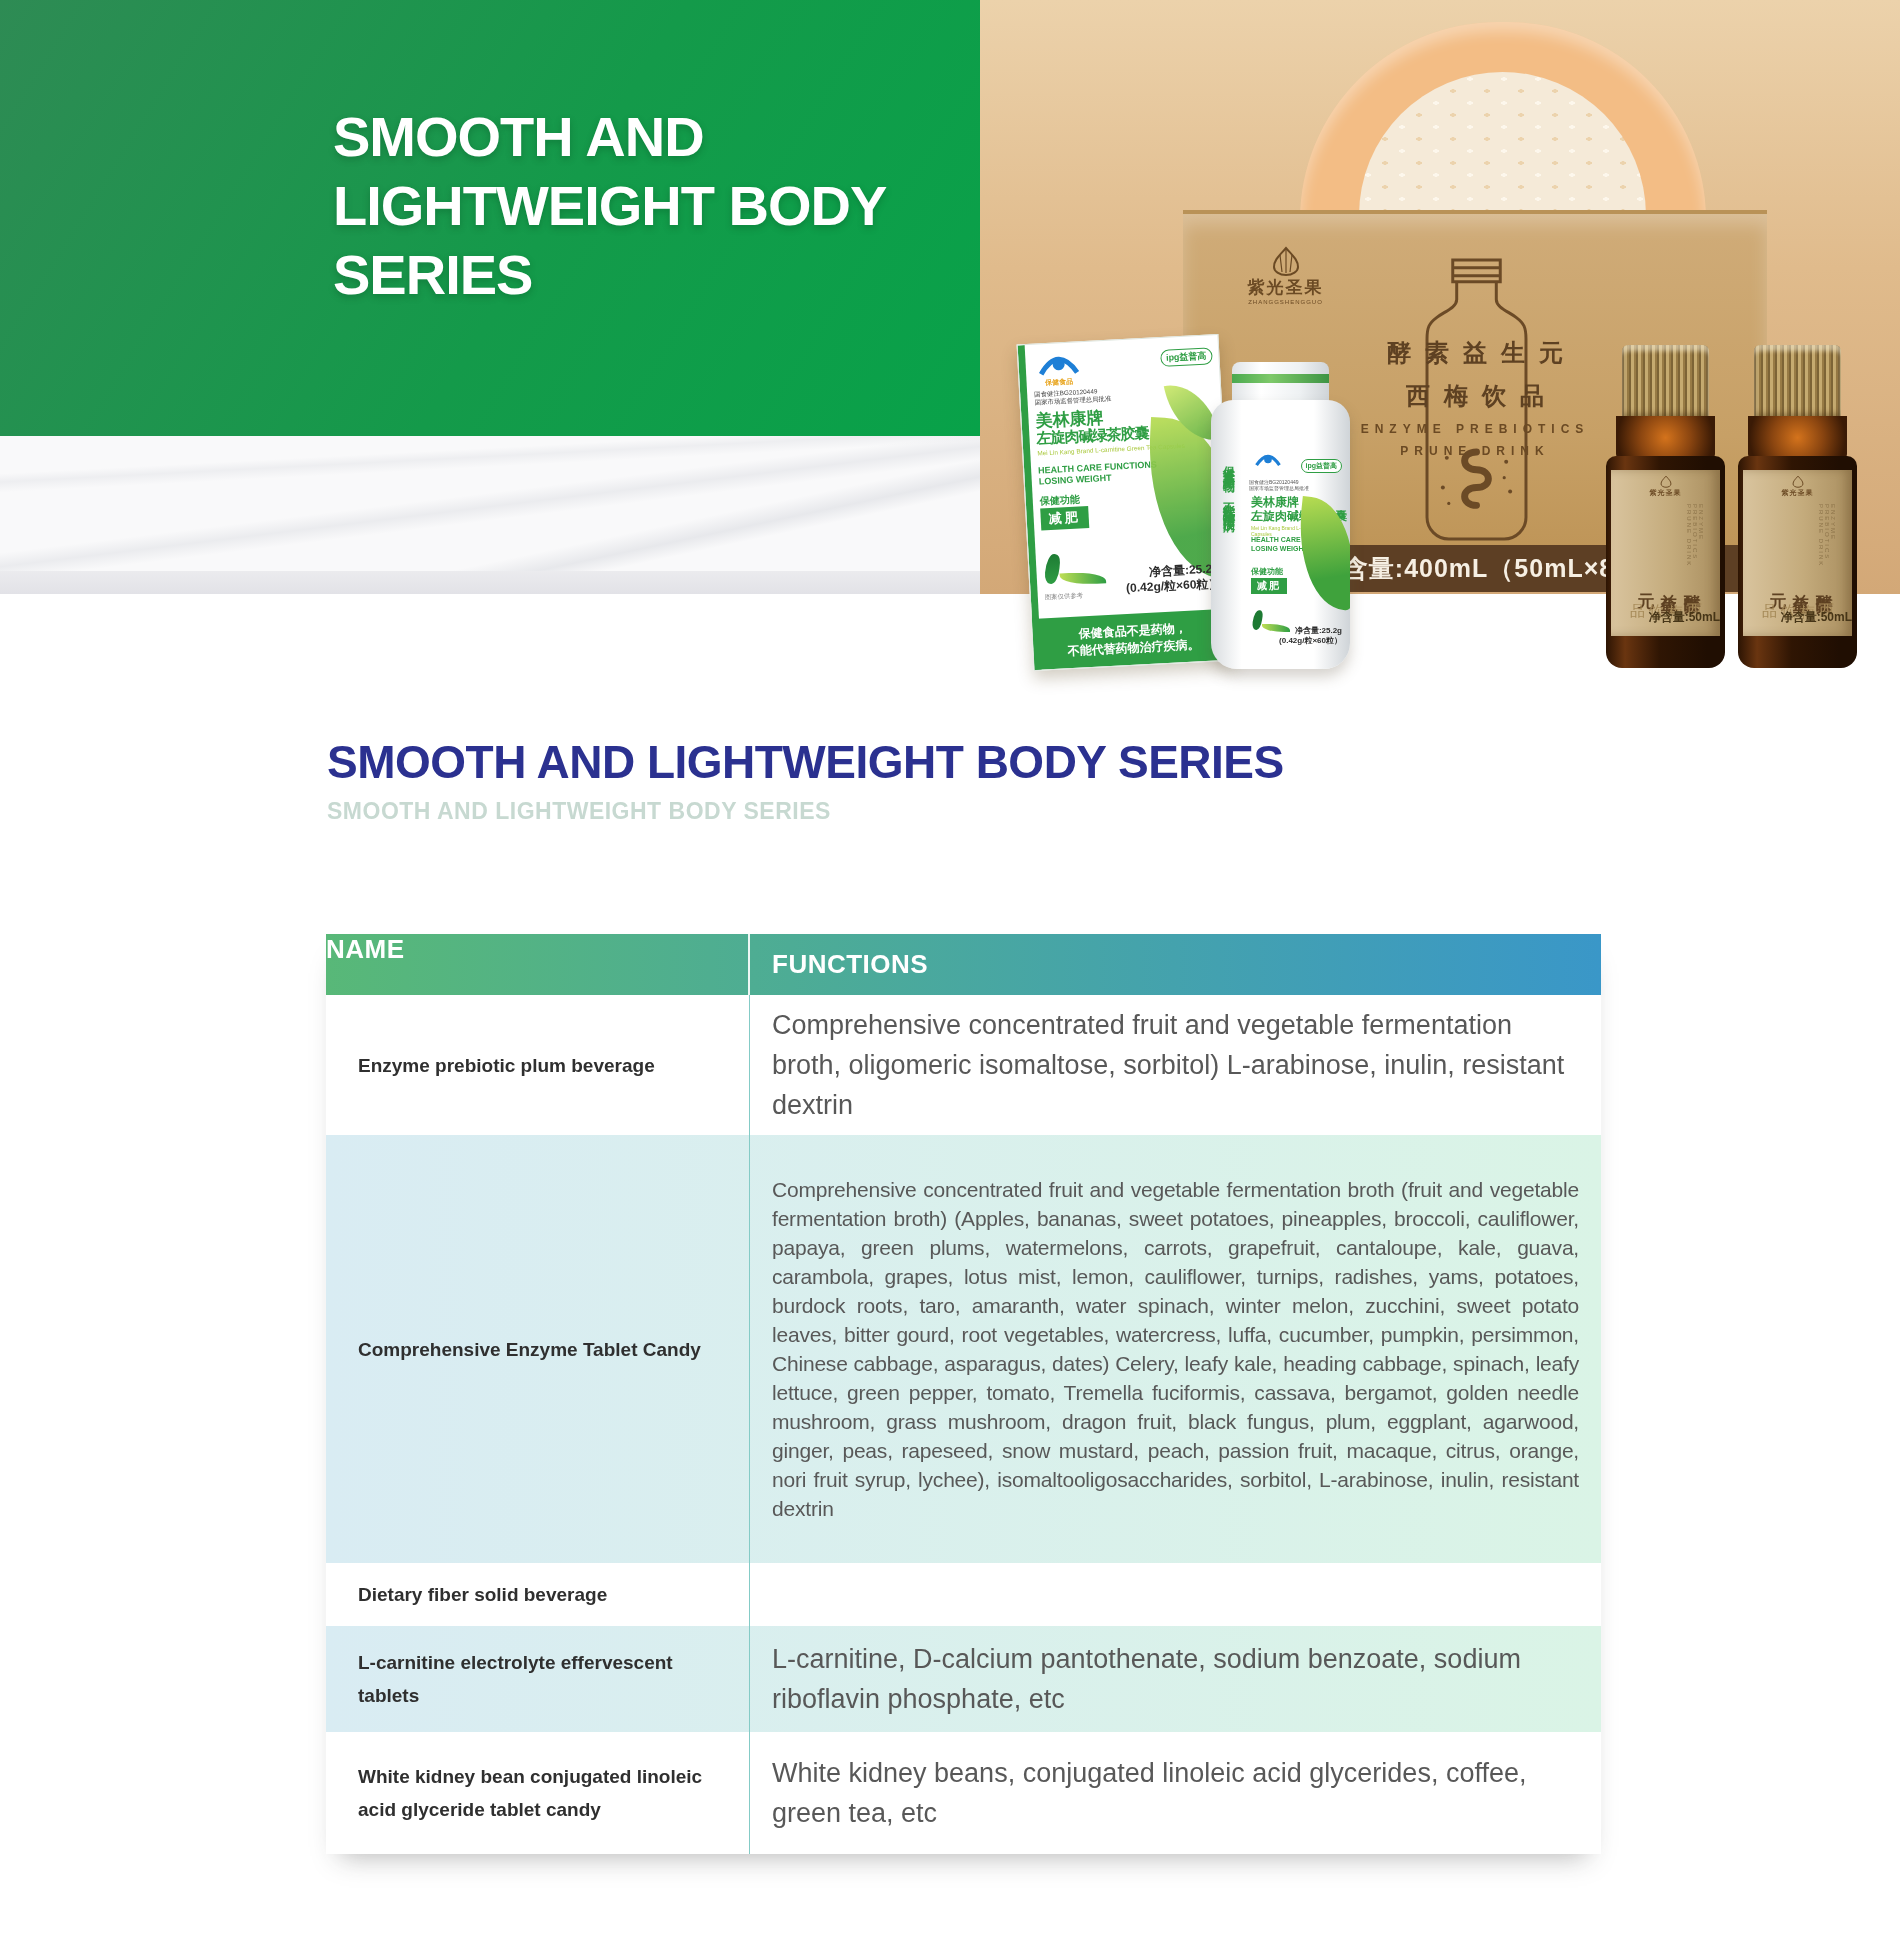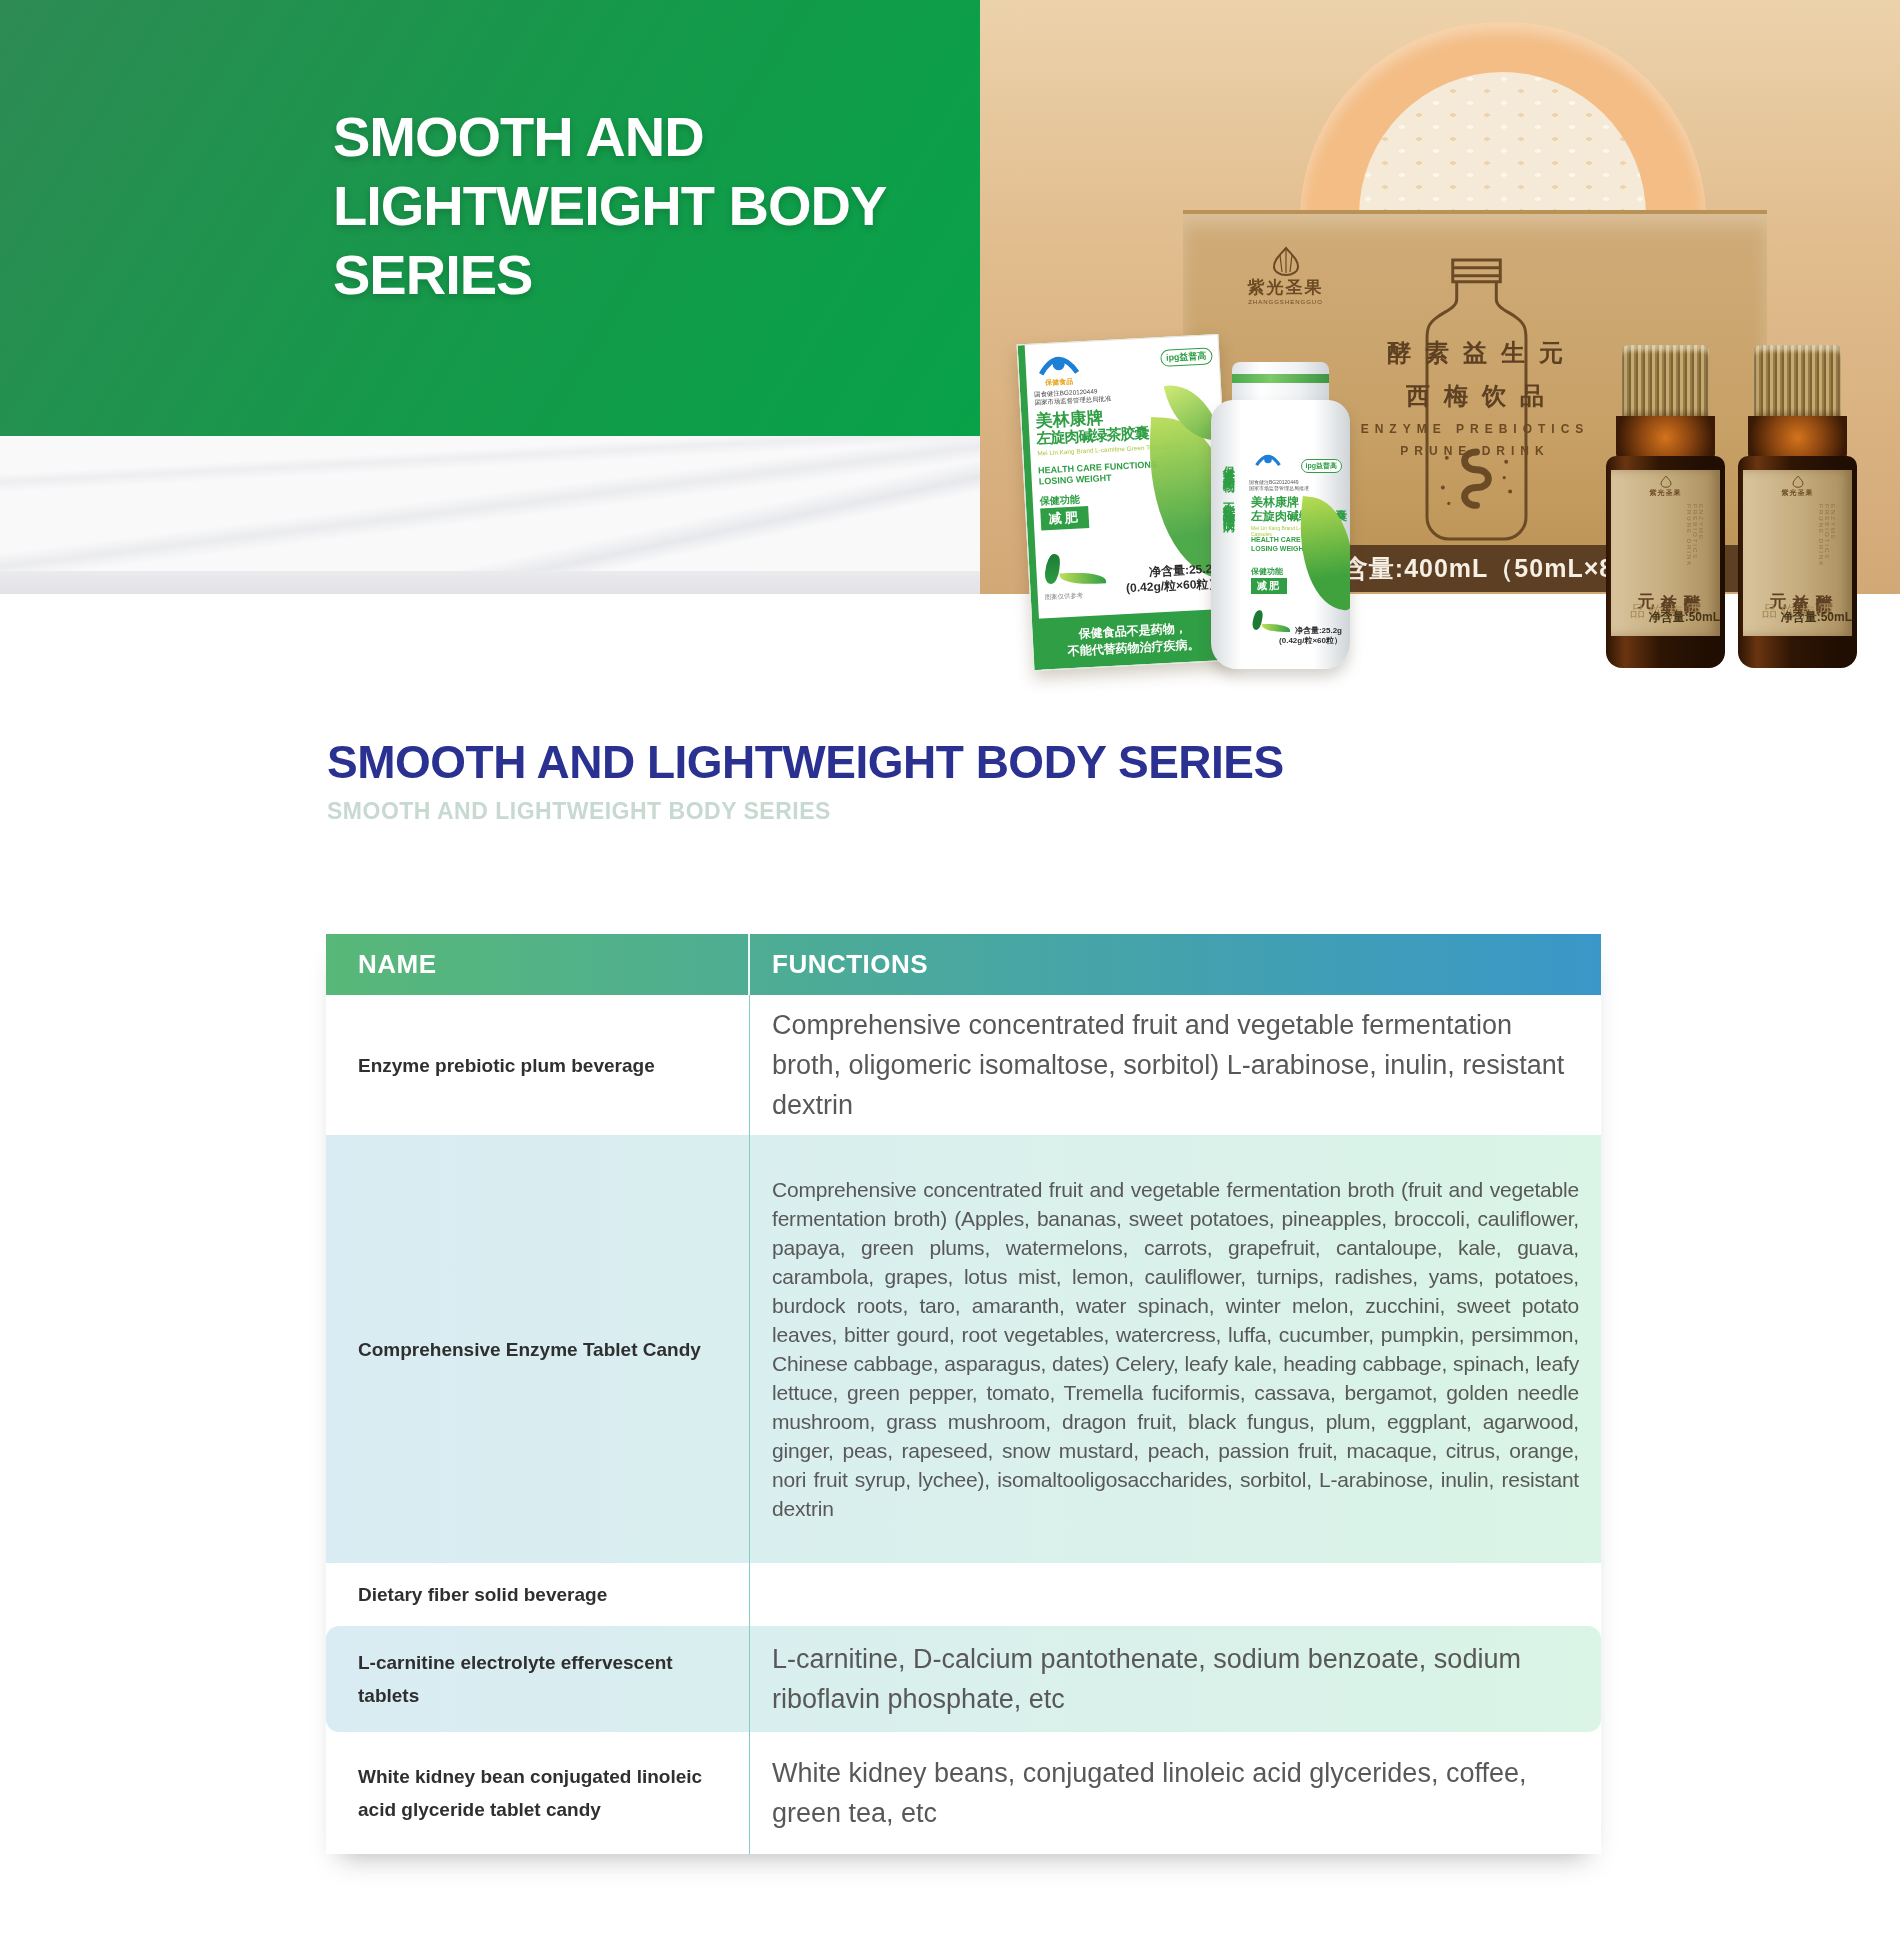--- a/index.html
+++ b/index.html
@@ -137,33 +137,33 @@
   .amber .lab-net{position:absolute;left:0;bottom:10px;width:100%;text-align:right;
     font-size:12px;font-weight:bold;color:#463517;}
   
   .sec-title{position:absolute;left:327px;top:735px;font-size:46px;font-weight:bold;
     color:#2b3190;letter-spacing:-0.5px;}
   .sec-sub{position:absolute;left:327px;top:798px;font-size:23px;font-weight:bold;
     color:#c7d9d1;letter-spacing:0.5px;}
   .tbl{position:absolute;left:326px;top:934px;width:1275px;
     box-shadow:0 16px 26px -14px rgba(40,40,40,.35);}
   .tbl-head{display:flex;height:61px;background:linear-gradient(90deg,#58b878,#3a97c8);}
-  .tbl-head .h-name{width:424px;display:flex;align-items:center;padding-left:32px;box-sizing:border-box;
+  .tbl-head .h-name{width:424px;display:flex;align-items:flex-start;box-sizing:border-box;
     border-right:2px solid rgba(255,255,255,.9);}
   .tbl-head .h-comp{flex:1;display:flex;align-items:center;padding-left:22px;box-sizing:border-box;}
   .tbl-head span{color:#fff;font-size:26px;font-weight:bold;letter-spacing:0.5px;}
   .row{display:flex;background:#fff;}
   .row.shaded{background:linear-gradient(90deg,#d9ecf3,#daf4e6);}
   .c-name{width:424px;box-sizing:border-box;padding:10px 14px 10px 32px;display:flex;
     flex-direction:column;justify-content:center;border-right:1px solid #84cbc6;}
   .c-name span{font-size:19px;font-weight:bold;color:#2f2f2f;line-height:33px;}
   .c-comp{flex:1;box-sizing:border-box;padding:10px 22px;display:flex;flex-direction:column;
     justify-content:center;}
   .c-comp span{font-size:27px;color:#585858;line-height:40px;}
-  .r1{min-height:129px;} .r2{height:428px;} .r3{min-height:63px;} .r4{min-height:106px;border-radius:13px;} .r5{min-height:122px;}
+  .r1{min-height:129px;} .r2{height:428px;} .r3{min-height:63px;} .r4{min-height:106px;} .r5{min-height:122px;}
   .r2 .c-comp{padding:24px 22px;overflow:hidden;}
   .r2 .c-comp span{font-size:21px;line-height:29px;text-align:justify;letter-spacing:-0.2px;}
   svg{display:block;}
 </style>
 </head>
 <body>
 
 <div class="page">
 
   <div class="hero-green"></div>

